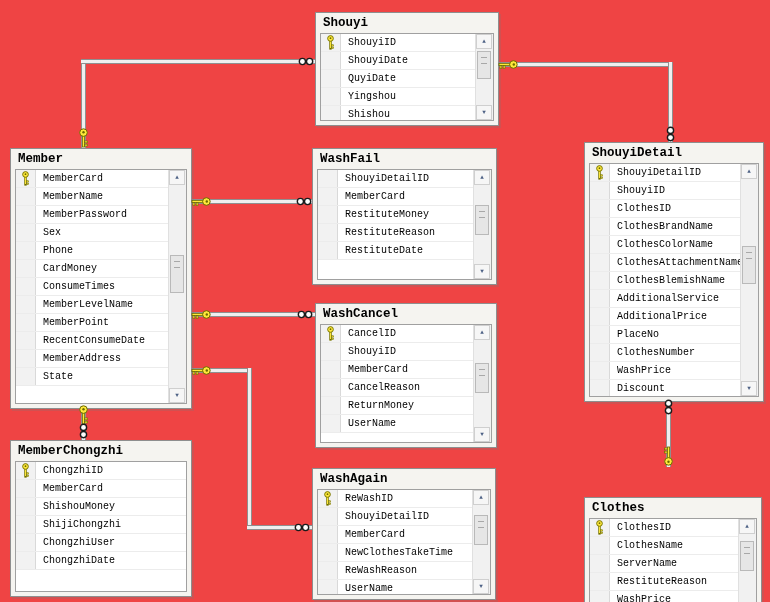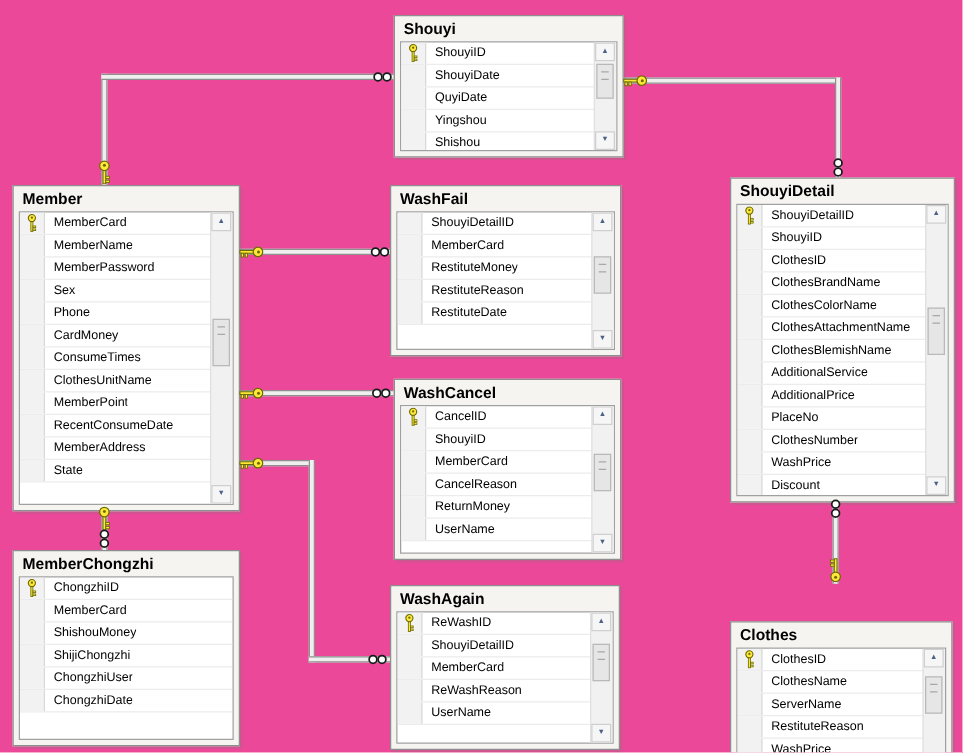--- a/index.html
+++ b/index.html
@@ -1,17 +1,17 @@
 <!DOCTYPE html>
 <html><head>
 <meta charset="utf-8">
 <style>
   html,body{margin:0;padding:0;background:#fff;}
-  #canvas{position:relative;width:770px;height:602px;background:#ec4899;overflow:hidden;
-          font-family:Liberation Sans, sans-serif;}
+  #canvas{position:relative;width:770px;height:602px;background:#ef4444;overflow:hidden;
+          font-family:Liberation Mono, monospace;}
   
   .tbl{position:absolute;background:#f5f4f0;border:1px solid #8e8e8e;
        box-shadow:2px 2px 0 rgba(120,120,120,.25);overflow:hidden;z-index:3;}
   .tbl-title{font-weight:bold;font-size:12.5px;color:#000;padding:3px 4px 0 7px;height:17px;
              white-space:nowrap;overflow:hidden;}
   .tbl-grid{position:absolute;left:4px;right:4px;top:20px;bottom:4px;background:#ffffff;
             border:1px solid #a0a0a0;overflow:hidden;}
   .rows{position:absolute;left:0;top:0;right:17px;bottom:0;overflow:hidden;}
   .tbl-grid.noscroll .rows{right:0;}
   .row{display:flex;height:18px;box-sizing:border-box;border-bottom:1px solid #ececec;}
@@ -217,21 +217,21 @@
           <div class="row">
             <div class="sel"></div>
             <div class="fname">CardMoney</div>
           </div>
           <div class="row">
             <div class="sel"></div>
             <div class="fname">ConsumeTimes</div>
           </div>
           <div class="row">
             <div class="sel"></div>
-            <div class="fname">ClothesUnitName</div>
+            <div class="fname">MemberLevelName</div>
           </div>
           <div class="row">
             <div class="sel"></div>
             <div class="fname">MemberPoint</div>
           </div>
           <div class="row">
             <div class="sel"></div>
             <div class="fname">RecentConsumeDate</div>
           </div>
           <div class="row">
@@ -351,20 +351,24 @@
             </div>
             <div class="fname">ReWashID</div>
           </div>
           <div class="row">
             <div class="sel"></div>
             <div class="fname">ShouyiDetailID</div>
           </div>
           <div class="row">
             <div class="sel"></div>
             <div class="fname">MemberCard</div>
+          </div>
+          <div class="row">
+            <div class="sel"></div>
+            <div class="fname">NewClothesTakeTime</div>
           </div>
           <div class="row">
             <div class="sel"></div>
             <div class="fname">ReWashReason</div>
           </div>
           <div class="row">
             <div class="sel"></div>
             <div class="fname">UserName</div>
           </div>
         </div>

